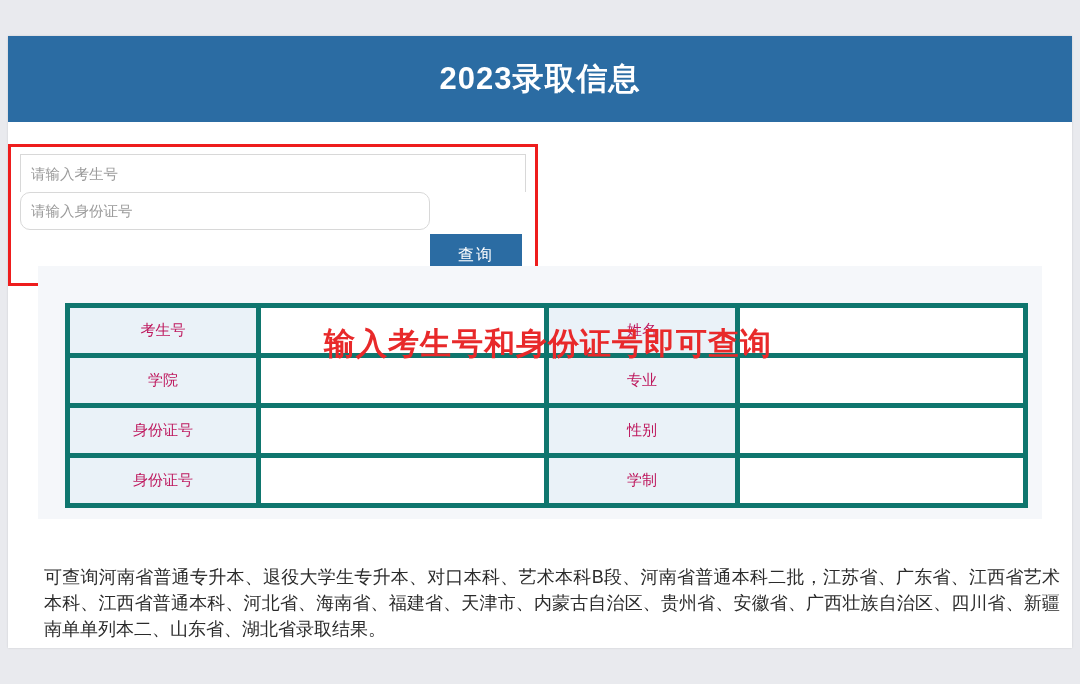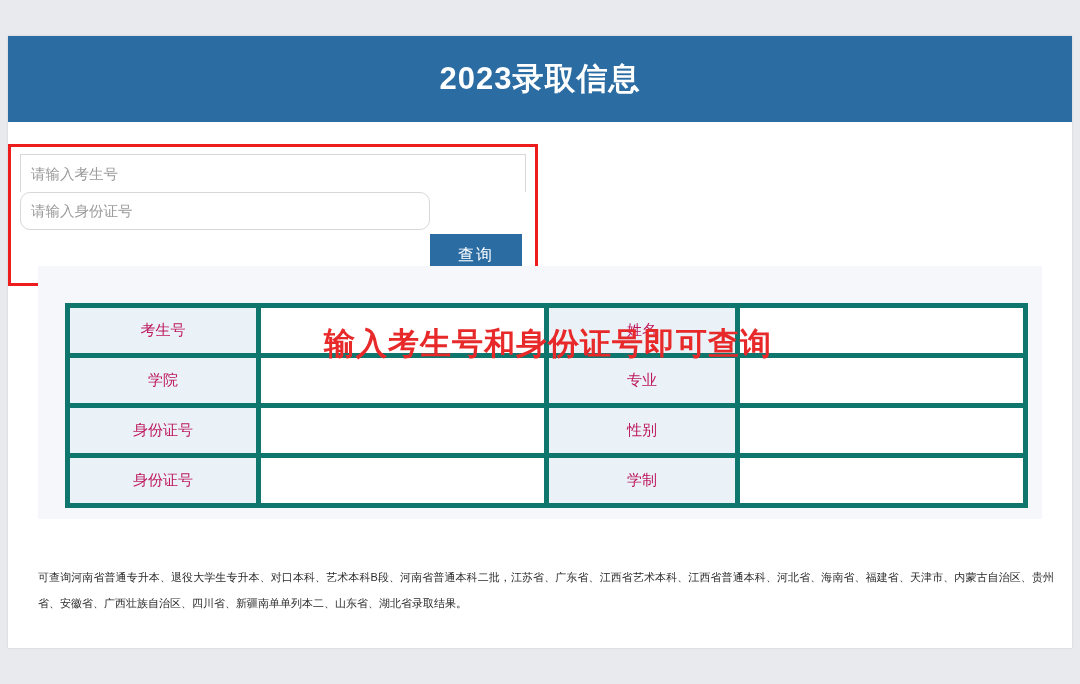--- a/index.html
+++ b/index.html
@@ -126,24 +126,24 @@
     width: 1080px;
     text-align: center;
     font-size: 31px;
     font-weight: bold;
     color: #e8292a;
     letter-spacing: 1px;
     pointer-events: none;
   }
   .footer-note {
     position: absolute;
-    left: 30px;
+    left: 36px;
     top: 528px;
     width: 1016px;
-    font-size: 11px;
+    font-size: 18px;
     line-height: 26px;
     color: #2b2b2b;
     text-align: justify;
   }
 </style>
 </head>
 <body>
 
 <div id="page">
 

